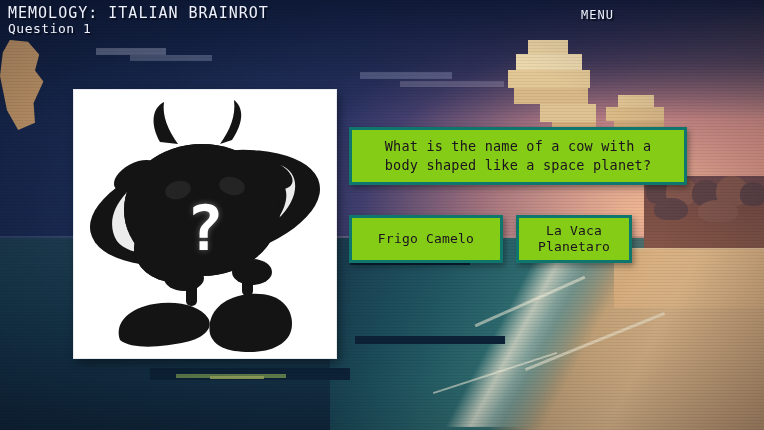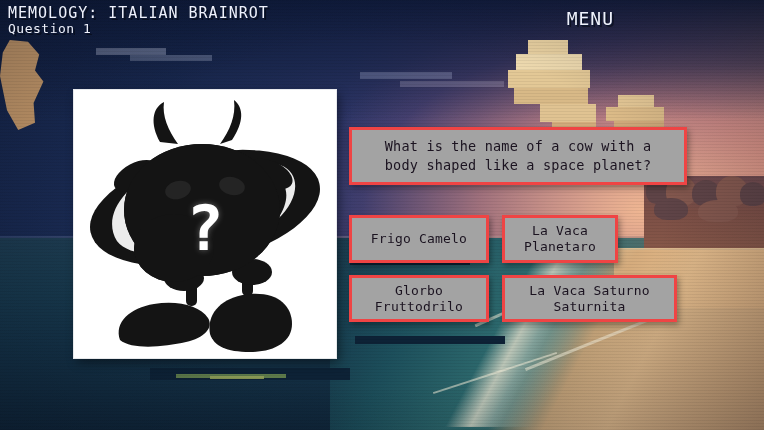--- a/index.html
+++ b/index.html
@@ -92,21 +92,21 @@
     white-space:nowrap;
   }
   .hud-sub {
     position:absolute; left:8px; top:21px;
     font-size:13px; letter-spacing:.5px; color:#eef1fb;
     text-shadow:1px 1px 0 #0b1530, 2px 2px 0 rgba(0,0,0,.45);
     white-space:nowrap;
   }
   .hud-menu {
     position:absolute; right:10px; top:6px;
-    font-size:18px; letter-spacing:1px; color:#eef1fb;
+    font-size:12px; letter-spacing:1px; color:#eef1fb;
     text-shadow:1px 1px 0 #0b1530, 2px 2px 0 rgba(0,0,0,.45);
     cursor:pointer; padding:2px 4px;
   }
 
   
   #image-card {
     position:absolute; left:74px; top:90px; width:262px; height:268px;
     background:#ffffff; z-index:30;
     box-shadow:0 0 0 1px rgba(255,255,255,.9), 3px 4px 10px rgba(0,0,0,.45);
   }
@@ -115,22 +115,22 @@
     position:absolute; left:50%; top:52%; transform:translate(-50%,-50%);
     font-size:62px; line-height:1; font-weight:bold; color:#ffffff;
     font-family:"DejaVu Sans Mono","Liberation Mono",monospace;
     text-shadow:0 0 6px rgba(255,255,255,.35);
   }
 
   
   #quiz { position:absolute; left:349px; top:127px; width:345px; z-index:35; }
 
   .panel {
-    background:#a3a3a3;
-    border:3px solid #ef4444;
+    background:#84cc16;
+    border:3px solid #0f766e;
     box-shadow:2px 3px 6px rgba(0,0,0,.35);
     color:#1b1320;
   }
 
   #question-box {
     width:338px; min-height:52px;
     display:flex; align-items:center; justify-content:center;
     padding:7px 10px;
   }
   #question-text {
@@ -143,21 +143,21 @@
   }
   .answer-row { display:flex; gap:13px; margin-bottom:12px; }
   .answer-btn {
     width:116px; min-height:37px;
     display:flex; align-items:center; justify-content:center; text-align:center;
     padding:5px 6px; cursor:pointer;
     font-size:13px; line-height:1.22; letter-spacing:.2px;
     white-space:pre-line;
   }
   .answer-btn.wide { width:175px; }
-  .answer-btn.narrow { width:140px; }
+  .answer-btn.narrow { width:154px; }
 </style>
 </head>
 <body>
 
 <div id="screen">
 
   <div class="bg-layer sky"></div>
   <div class="bg-layer sky-top-dark"></div>
 
   <div class="hill-left"></div>
@@ -262,24 +262,18 @@
       <div id="question-text">What is the name of a cow with a
 body shaped like a space planet?</div>
     </div>
 
     <div id="answers">
       <div class="answer-row">
         <div class="panel answer-btn narrow">Frigo Camelo</div>
         <div class="panel answer-btn">La Vaca
 Planetaro</div>
       </div>
-      <div class="answer-row">
-        <div class="panel answer-btn narrow">Glorbo
-Fruttodrilo</div>
-        <div class="panel answer-btn wide">La Vaca Saturno
-Saturnita</div>
-      </div>
     </div>
   </div>
 
   <div class="vignette"></div>
   <div class="scanlines"></div>
 </div>
 
 </body></html>

